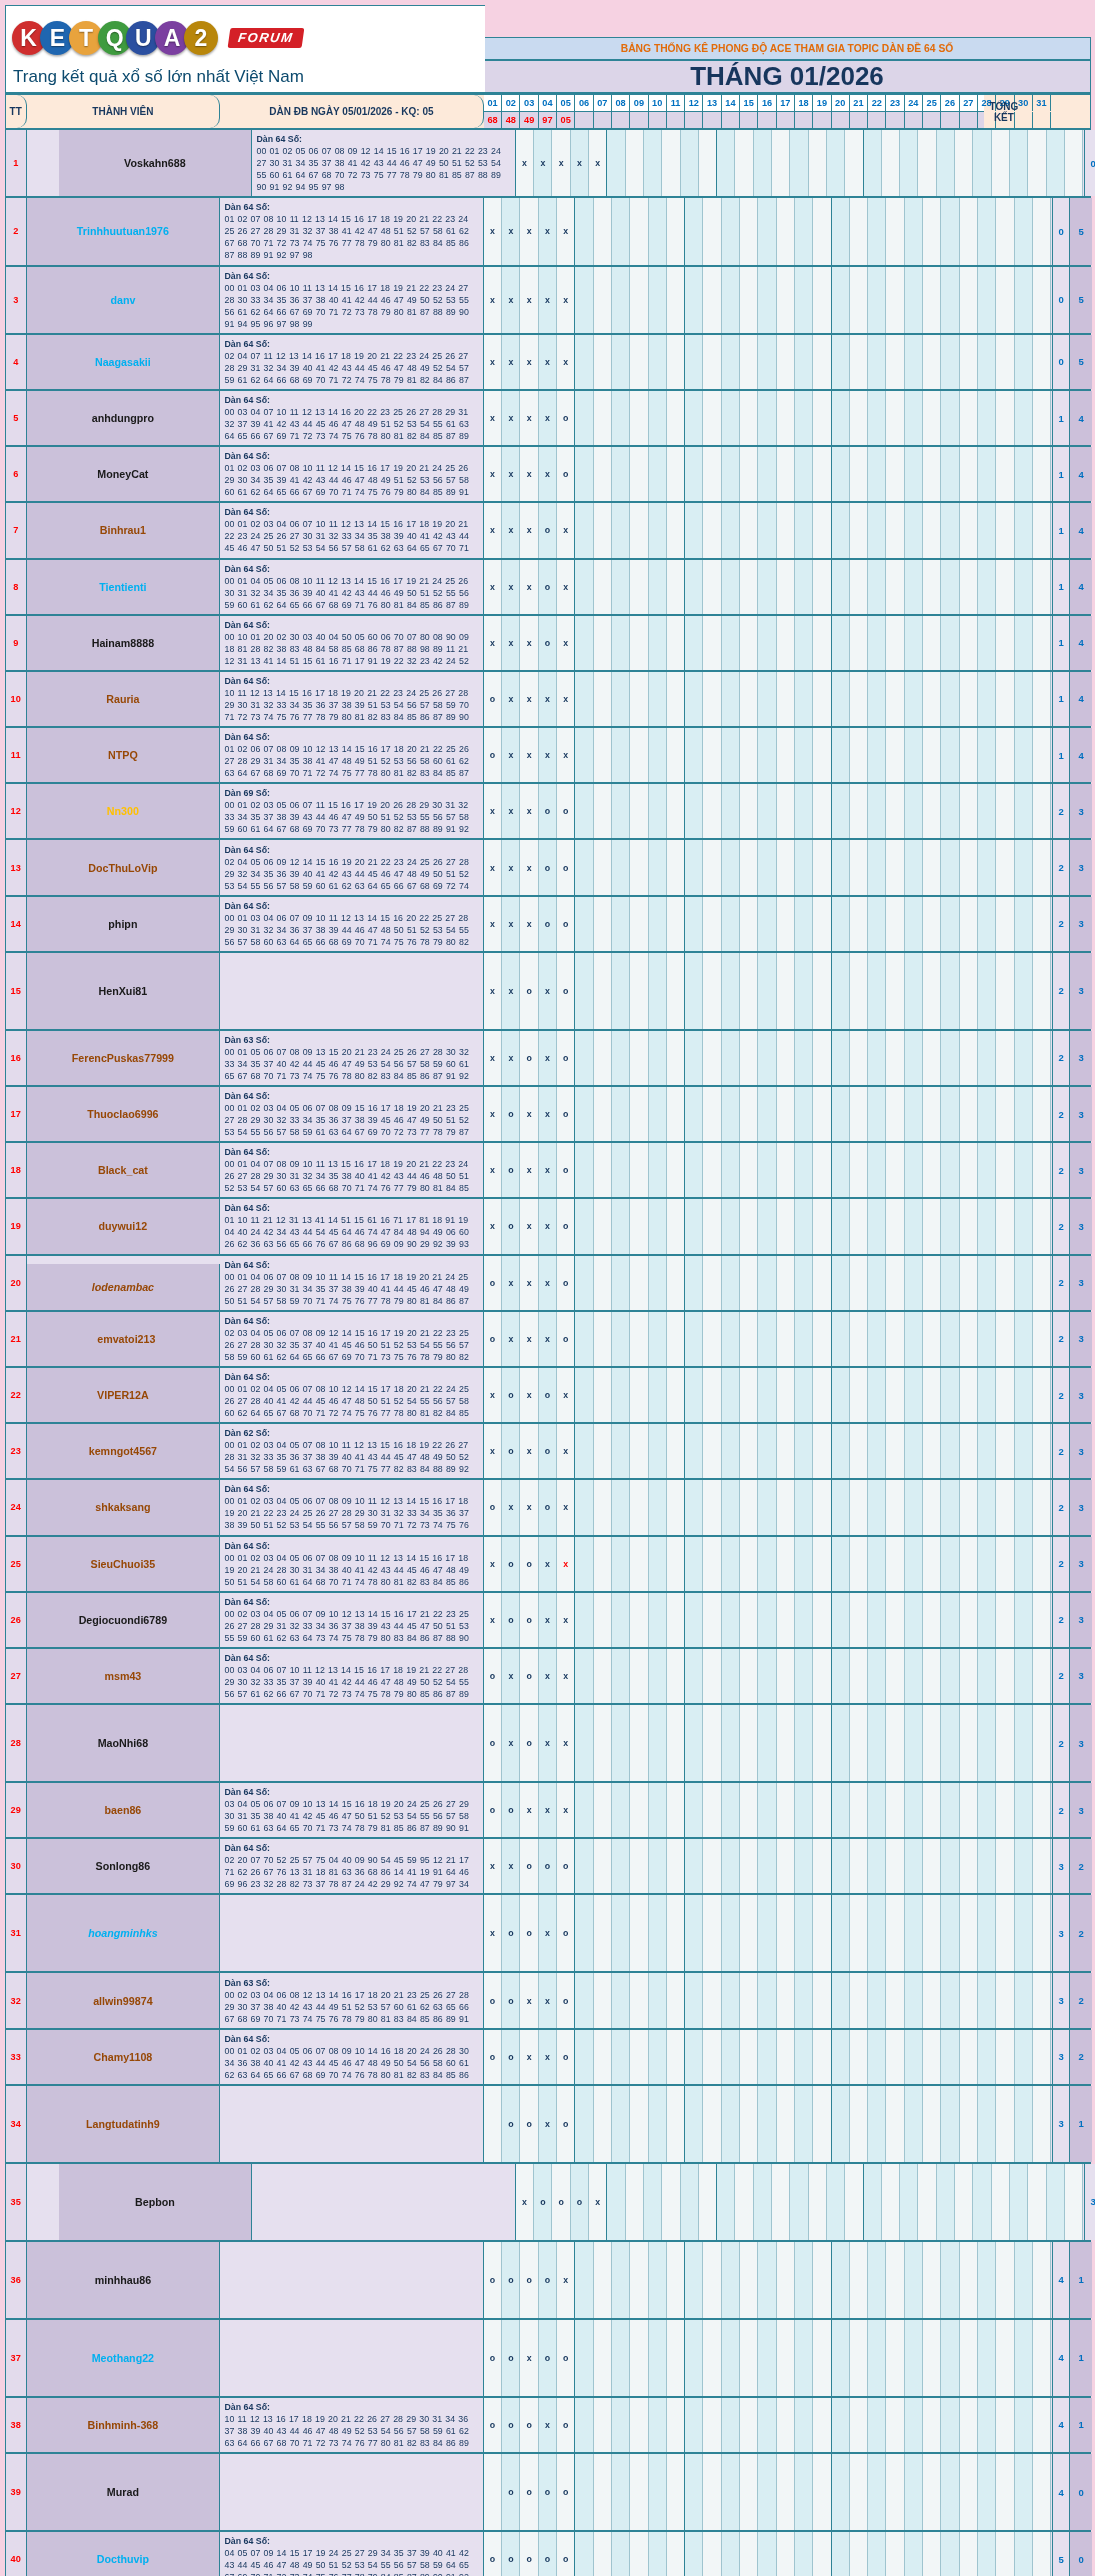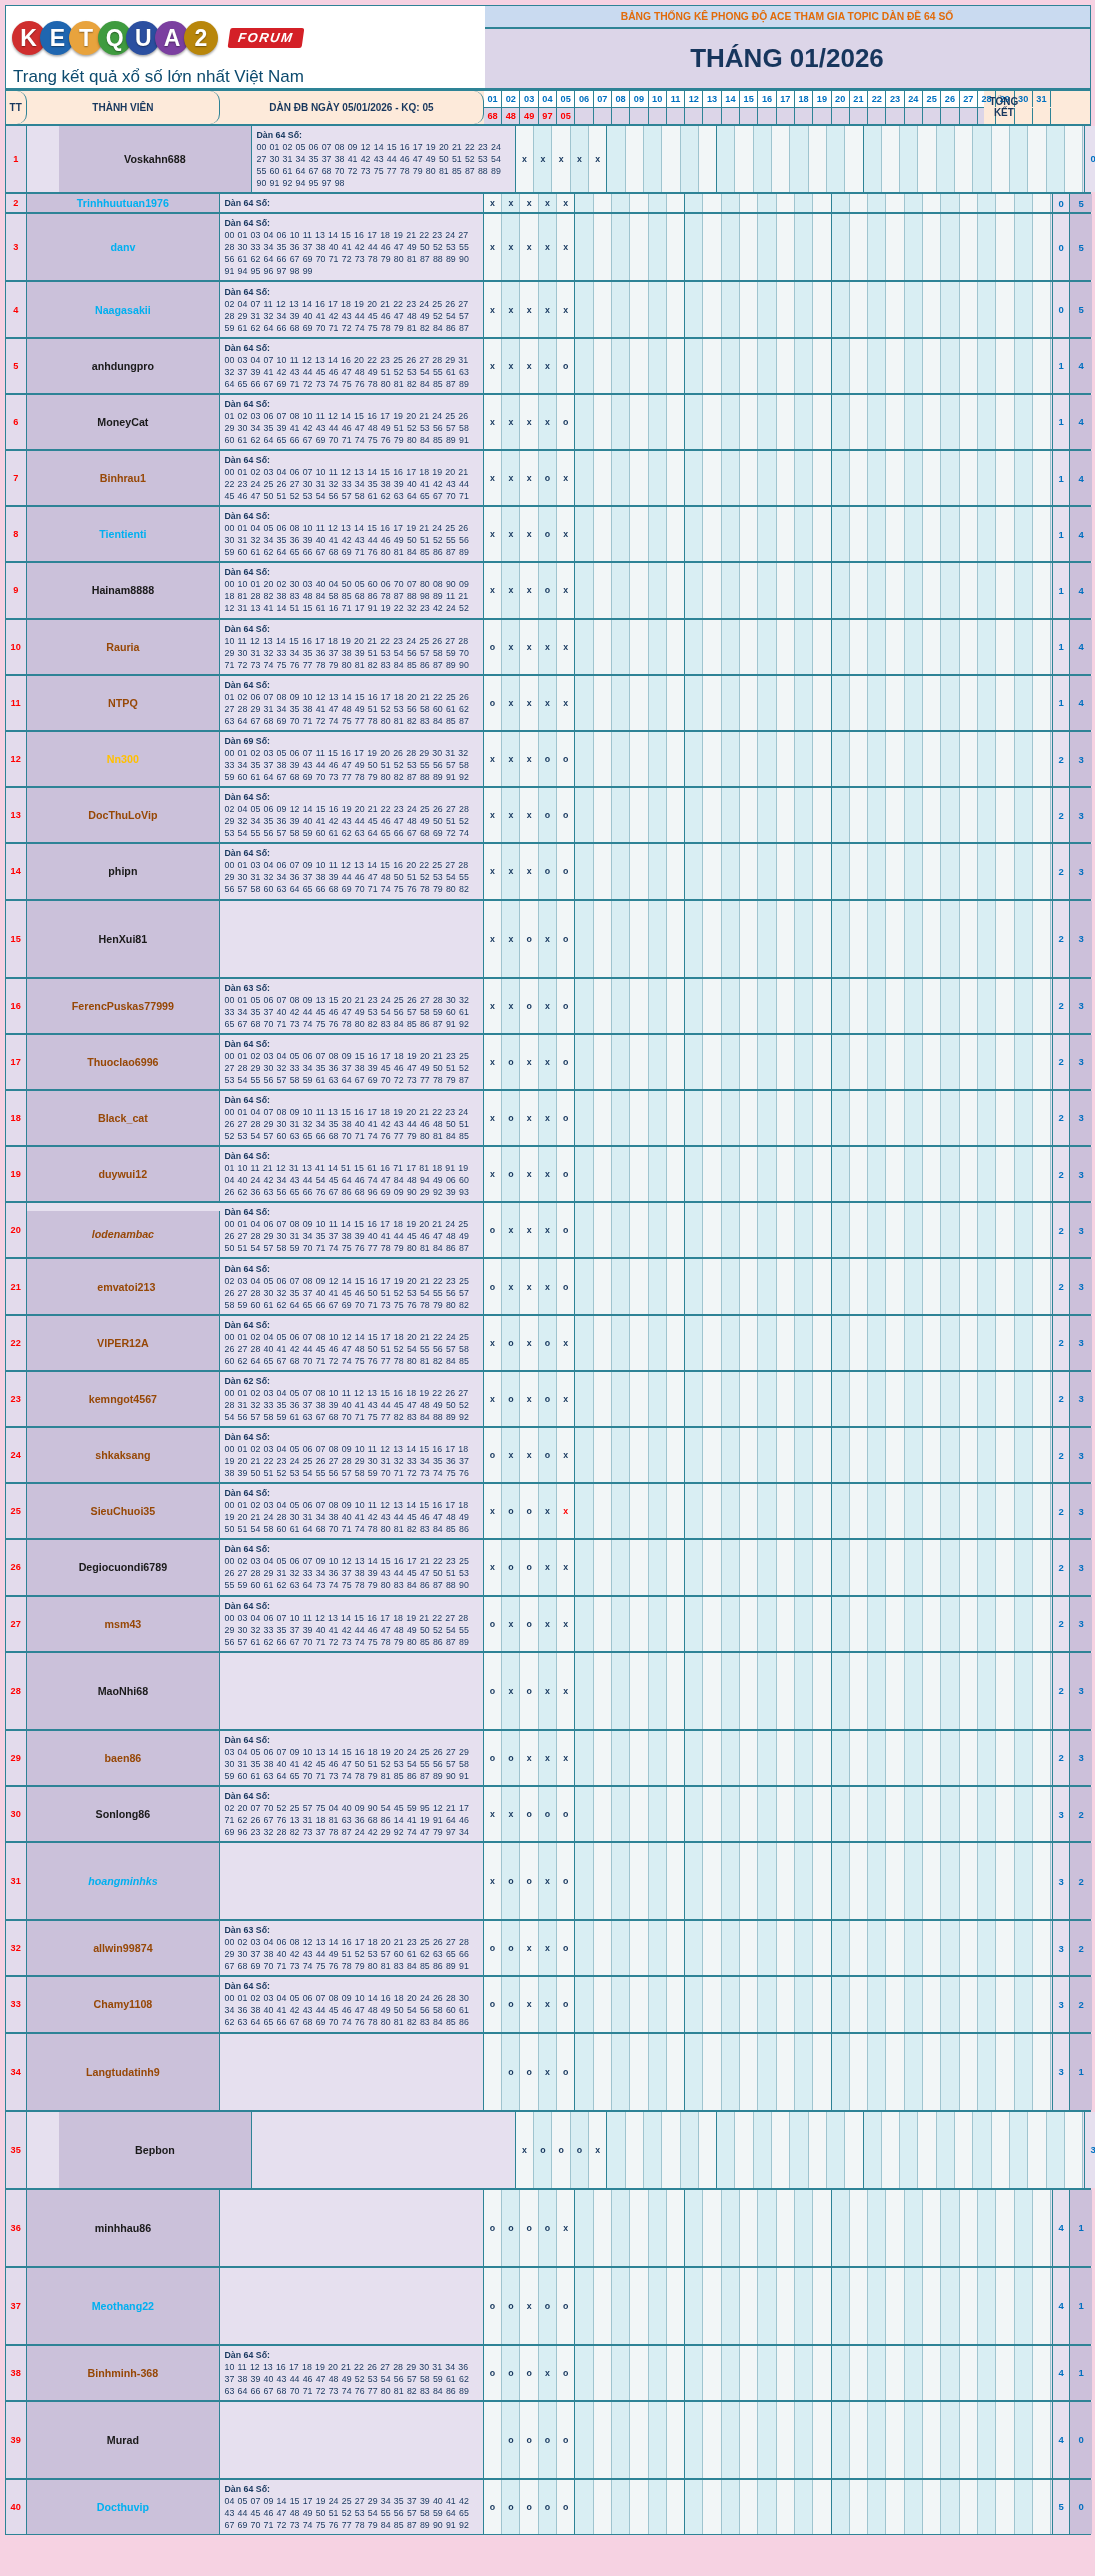--- a/index.html
+++ b/index.html
@@ -25,21 +25,21 @@
     margin-left:-5.3px;box-shadow:0 1.5px 2.3px rgba(0,0,0,.35);
     text-shadow:0 0.8px 1.5px rgba(0,0,0,.4);
   }
   .logo-letter:first-child{margin-left:0;}
   .forum-badge{
     background:#d42027;color:#fff;font-weight:bold;font-style:italic;
     font-size:13px;padding:2.3px 9.2px;margin-left:10.7px;border-radius:2.3px;
     transform:skewX(-8deg);letter-spacing:1.5px;
   }
   .tagline{font-size:17px;color:#0c4a6e;padding-left:1.5px;line-height:1.1;}
-  .head-right{flex:1;display:flex;flex-direction:column;border:1.5px solid #2e8396;border-left:none;box-sizing:border-box;}
+  .head-right{flex:1;display:flex;flex-direction:column;border:1.5px solid #2e8396;border-left:none;box-sizing:border-box;margin-top:32px;}
   .banner{
     background:#c9daf0;color:#e26b0a;font-weight:bold;font-size:10.3px;
     text-align:center;padding:5.3px 0;border-bottom:2.3px solid #2e8396;
   }
   .month-row{
     background:#dcd5e8;color:#17365d;font-weight:bold;font-size:26px;
     display:flex;align-items:center;justify-content:center;flex:1;
   }
 
   
@@ -228,20 +228,21 @@
             <div class="dcell odd"></div>
           </div>
           <div class="c col-t1 cell-t1">0</div>
           <div class="c col-t2 cell-t2">5</div>
         </div>
         <div class="row">
           <div class="c col-tt cell-tt">2</div>
           <div class="c col-member cell-member" style="color: rgb(0, 176, 240);">Trinhhuutuan1976</div>
           <div class="c col-dan cell-dan">
             <div class="dan-label">Dàn 64 Số:</div>
+            <div class="dan-nums">01 02 07 08 10 11 12 13 14 15 16 17 18 19 20 21 22 23 24 25 26 27 28 29 31 32 37 38 41 42 47 48 51 52 57 58 61 62 67 68 70 71 72 73 74 75 76 77 78 79 80 81 82 83 84 85 86 87 88 89 91 92 97 98</div>
           </div>
           <div class="day-cells">
             <div class="dcell odd">x</div>
             <div class="dcell even">x</div>
             <div class="dcell odd">x</div>
             <div class="dcell even">x</div>
             <div class="dcell odd gb">x</div>
             <div class="dcell even"></div>
             <div class="dcell odd"></div>
             <div class="dcell even"></div>

